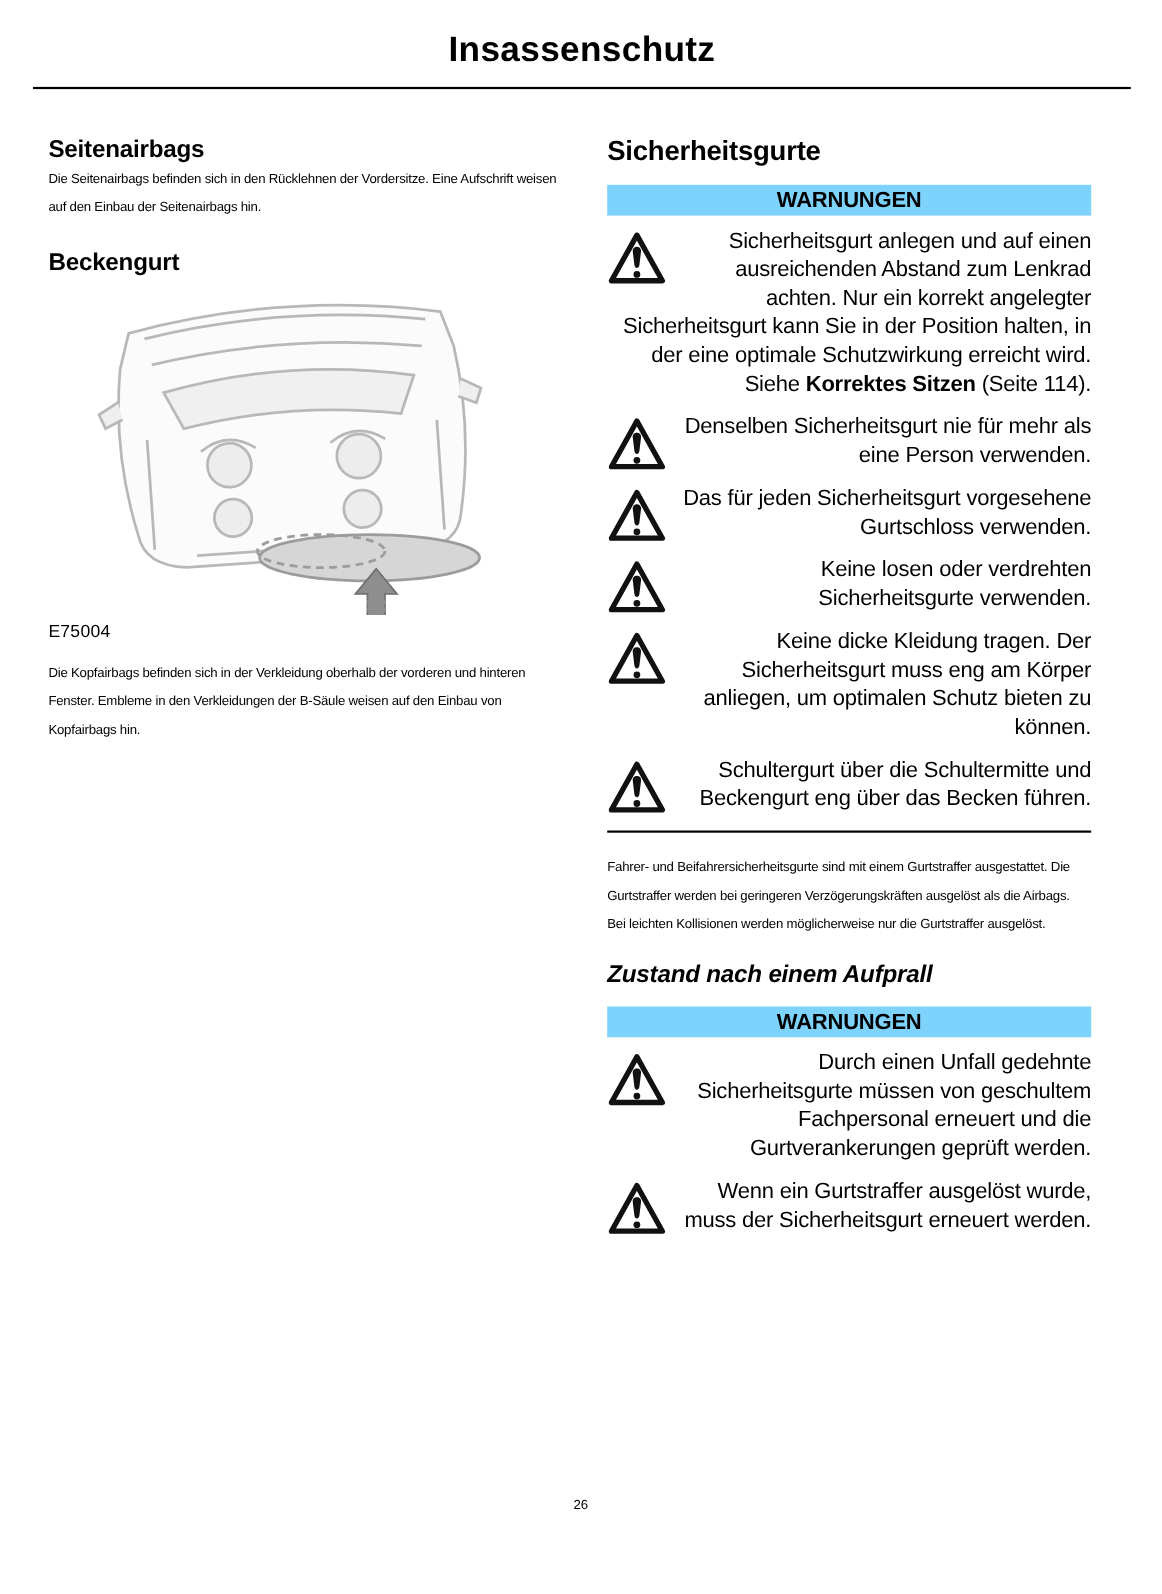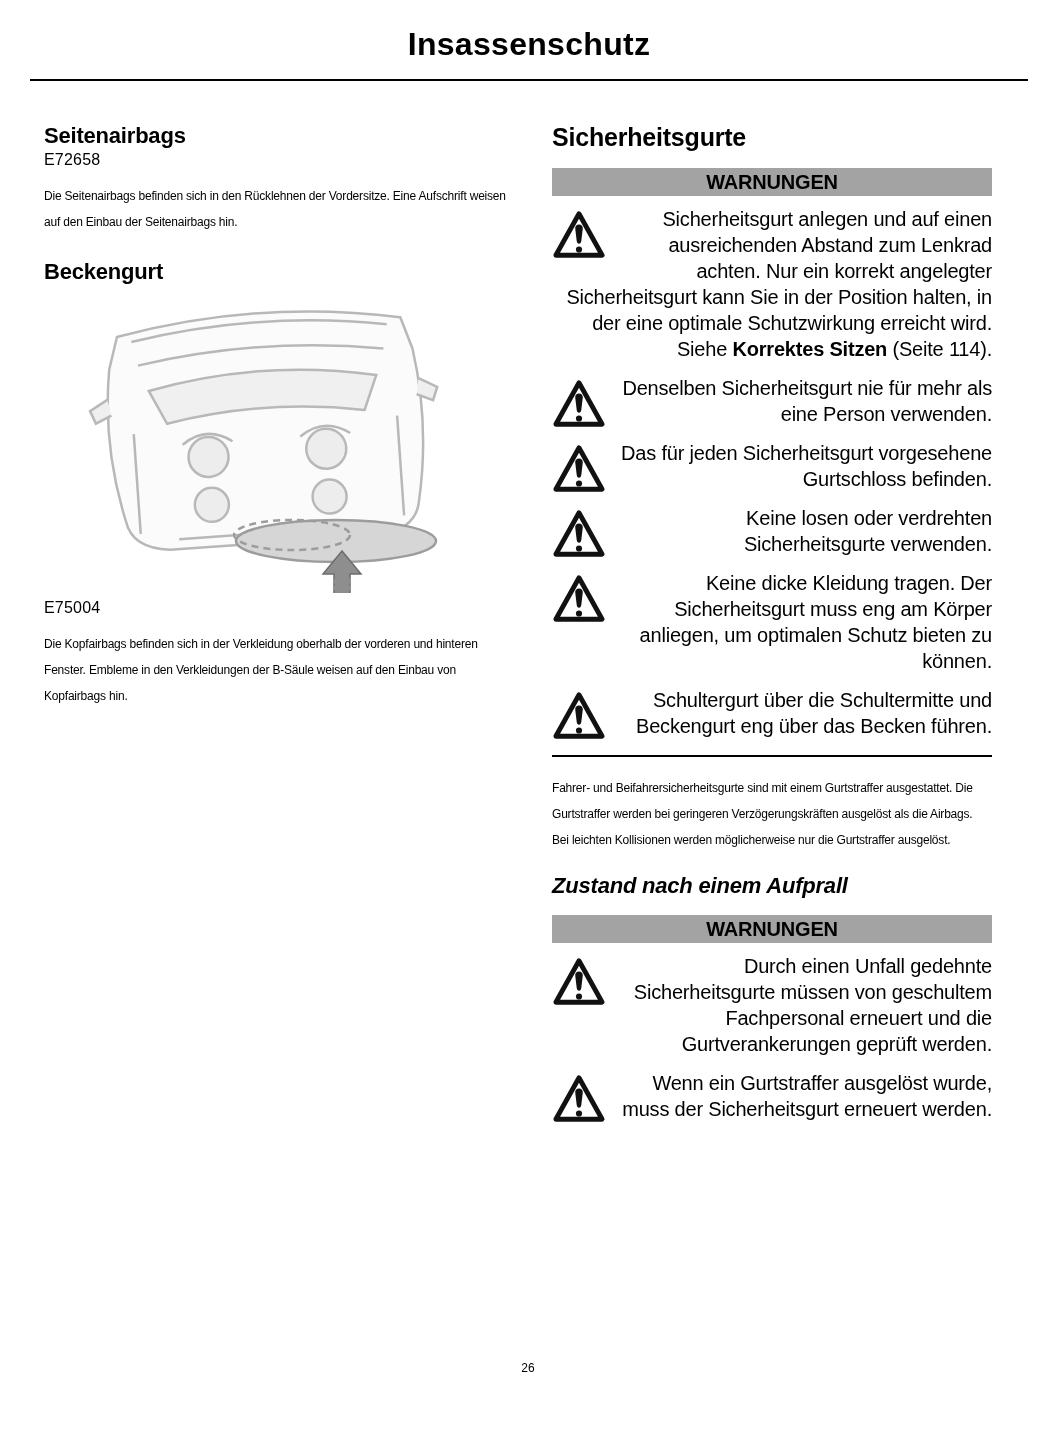--- a/index.html
+++ b/index.html
@@ -24,21 +24,21 @@
   .col-right { width:440px; flex:0 0 440px; }
 
   h2.colhead { font-size:25px; font-weight:bold; letter-spacing:-0.2px; }
   h3.subhead { font-size:22px; font-weight:bold; letter-spacing:-0.2px; }
   p.body { font-size:12px; line-height:26px; letter-spacing:-0.2px; }
 
   .figure { margin-top:24px; }
   .figcode { font-size:16px; letter-spacing:0.2px; margin:2px 0 14px 0; }
 
   .banner {
-    background:#a3a3a3; text-align:center;
+    background:#7dd3fc; text-align:center;
     font-weight:bold; font-size:20px; line-height:28px;
     margin:16px 0 10px 0; letter-spacing:-0.2px;
   }
 
   .warning { clear:left; margin-bottom:13px; }
   .warn-icon { float:left; margin:3px 11px 0 0; width:54px; height:52px; }
   .warn-icon svg { display:block; }
   .warn-text { font-size:20px; line-height:26px; letter-spacing:-0.2px;text-align:right; }
   .warn-text strong { font-weight:bold; }
 
@@ -61,21 +61,20 @@
   <div class="doc-header">
     <div class="doc-title">Insassenschutz</div>
   </div>
 
   <div class="columns">
 
     <div class="col-left">
 
       <h3 class="subhead">Seitenairbags</h3>
 
-      <div class="figcode">E72658</div>
 
       <p class="body">Die Seitenairbags befinden sich in den Rücklehnen der Vordersitze. Eine Aufschrift weisen auf den Einbau der Seitenairbags hin.</p>
 
       <h3 class="subhead mt24">Beckengurt</h3>
 
       <div class="figure mt8">
         <svg width="452" height="300" viewBox="0 0 452 300">
           <g stroke="#b8b8b8" fill="none" stroke-width="2.5">
             <g transform="rotate(-4 220 140)">
               <path d="M80 34 Q222 6 364 34 L374 66 Q386 142 370 218 Q366 246 328 250 L118 250 Q80 246 76 218 Q58 142 70 66 Z" fill="#fbfbfb"></path>
@@ -139,21 +138,21 @@
       </div>
 
       <div class="warning">
         <span class="warn-icon">
           <svg width="54" height="52" viewBox="0 0 56 52">
               <path d="M28 4 L52 47 L4 47 Z" fill="#fff" stroke="#111" stroke-width="5" stroke-linejoin="round"></path>
               <path d="M28 15 c2.6 0 4.2 1.9 3.9 4.5 l-1.5 12.5 c-0.2 1.9 -1.1 3 -2.4 3 s-2.2 -1.1 -2.4 -3 l-1.5 -12.5 C23.8 16.9 25.4 15 28 15 z" fill="#111"></path>
               <circle cx="28" cy="41" r="3.2" fill="#111"></circle>
             </svg>
         </span>
-        <p class="warn-text">Das für jeden Sicherheitsgurt vorgesehene Gurtschloss befinden.</p>
+        <p class="warn-text">Das für jeden Sicherheitsgurt vorgesehene Gurtschloss verwenden.</p>
       </div>
 
       <div class="warning">
         <span class="warn-icon">
           <svg width="54" height="52" viewBox="0 0 56 52">
               <path d="M28 4 L52 47 L4 47 Z" fill="#fff" stroke="#111" stroke-width="5" stroke-linejoin="round"></path>
               <path d="M28 15 c2.6 0 4.2 1.9 3.9 4.5 l-1.5 12.5 c-0.2 1.9 -1.1 3 -2.4 3 s-2.2 -1.1 -2.4 -3 l-1.5 -12.5 C23.8 16.9 25.4 15 28 15 z" fill="#111"></path>
               <circle cx="28" cy="41" r="3.2" fill="#111"></circle>
             </svg>
         </span>

